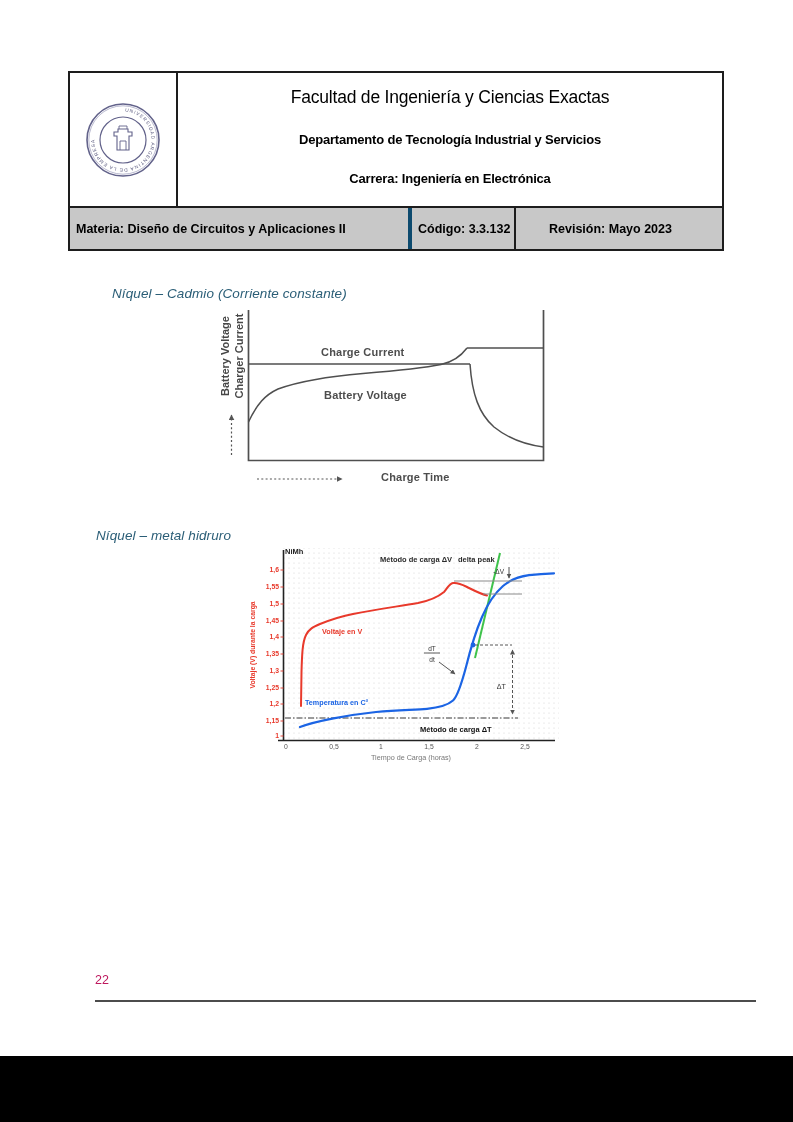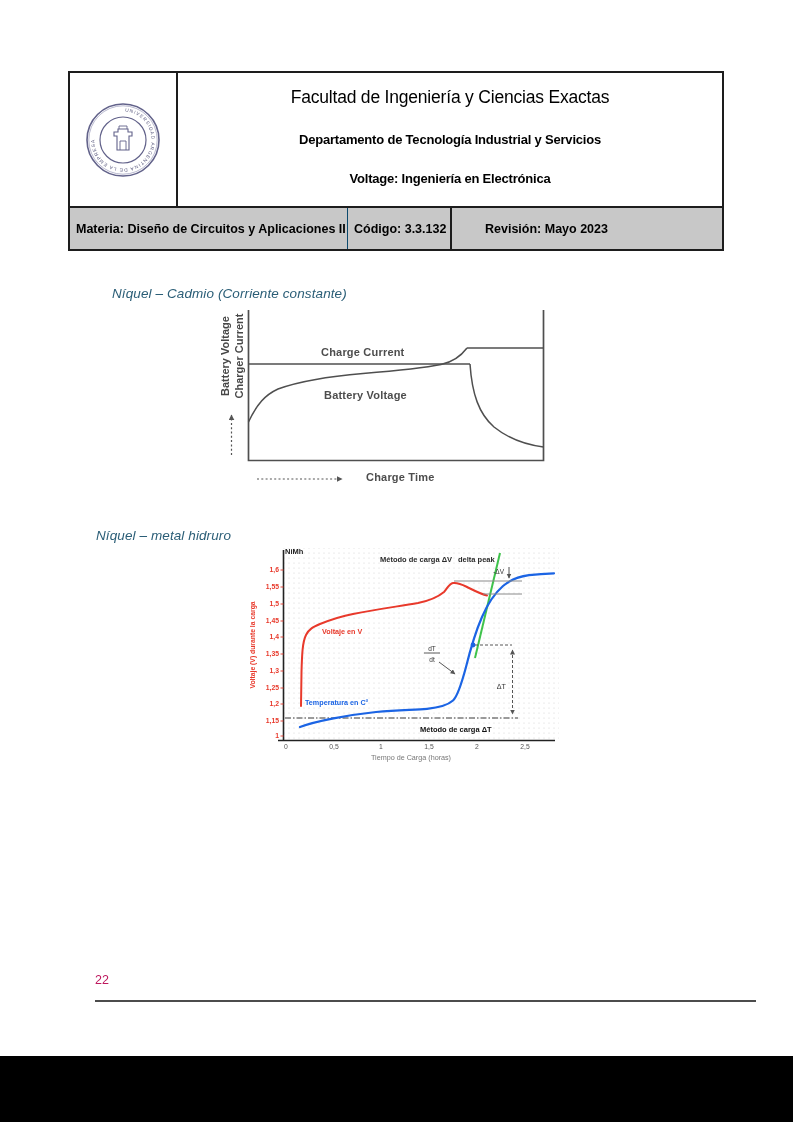--- a/index.html
+++ b/index.html
@@ -9,21 +9,21 @@
   .header-table{position:absolute;left:68px;top:71px;width:652px;border:2px solid #1d1d1d;}
   .ht-row1{display:flex;height:133px;}
   .logo-cell{width:106px;border-right:2px solid #1d1d1d;display:flex;align-items:center;justify-content:center;}
   .title-cell{flex:1;position:relative;text-align:center;}
   .t1{position:absolute;left:0;right:0;top:14px;font-size:17.5px;font-weight:normal;letter-spacing:-0.2px;}
   .t2{position:absolute;left:0;right:0;top:59px;font-size:13px;font-weight:bold;letter-spacing:-0.2px;}
   .t3{position:absolute;left:0;right:0;top:98px;font-size:13px;font-weight:bold;letter-spacing:-0.2px;}
   .ht-row2{display:flex;height:41px;border-top:2px solid #1d1d1d;background:#c8c8c8;
            font-size:12.5px;font-weight:bold;align-items:stretch;}
   .g-cell{display:flex;align-items:center;padding-left:6px;box-sizing:border-box;}
-  .g1{width:278px;border-right:1px solid #0c4a6e;}
+  .g1{width:342px;border-right:4px solid #0c4a6e;}
   .g2{width:104px;border-right:2px solid #1d1d1d;}
   .g3{flex:1;margin-left:27px;}
   
   .sec-h{position:absolute;left:96px;font-style:italic;font-size:13.5px;color:#2b5e77;letter-spacing:0.1px;}
   .h1{top:286px;margin-left:16px;}
   .h2{top:528px;}
   
   .f1-label{position:absolute;font-size:11px;font-weight:700;color:#4d4d4d;letter-spacing:0.2px;white-space:nowrap;}
   .f1-ylabel{position:absolute;left:233px;top:356px;transform:translate(-50%,-50%) rotate(-90deg);
              font-size:11px;font-weight:700;color:#474747;text-align:center;line-height:1.25;white-space:nowrap;}
@@ -56,21 +56,21 @@
           <g stroke="#62628a" fill="none" stroke-width="1.1">
             <path d="M33,49 V35 h-3 v-4 h4 v-3 h10 v3 h4 v4 h-3 v14 z"></path>
             <path d="M36,49 V40 h6 v9" stroke-width="0.9"></path>
             <path d="M35,28 v-3 h8 v3" stroke-width="0.9"></path>
           </g>
         </svg>
       </div>
       <div class="title-cell">
         <div class="t1">Facultad de Ingeniería y Ciencias Exactas</div>
         <div class="t2">Departamento de Tecnología Industrial y Servicios</div>
-        <div class="t3">Voltage: Ingeniería en Electrónica</div>
+        <div class="t3">Carrera: Ingeniería en Electrónica</div>
       </div>
     </div>
     <div class="ht-row2">
       <div class="g-cell g1">Materia: Diseño de Circuitos y Aplicaciones II</div>
       <div class="g-cell g2">Código: 3.3.132</div>
       <div class="g-cell g3">Revisión: Mayo 2023</div>
     </div>
   </div>
 
   <div class="sec-h h1">Níquel – Cadmio (Corriente constante)</div>
@@ -96,21 +96,21 @@
     <line x1="16.5" y1="153" x2="16.5" y2="113" stroke="#555" stroke-width="1.2" stroke-dasharray="2 2.3" marker-end="url(#ah1)"></line>
 
     <line x1="42" y1="177" x2="127" y2="177" stroke="#555" stroke-width="1.2" stroke-dasharray="2 2.3" marker-end="url(#ah1)"></line>
   </svg>
   <div class="f1-ylabel">
     <span>Battery Voltage</span><br>
     <span>Charger Current</span>
   </div>
   <div class="f1-label" style="left:321px;top:346px;">Charge Current</div>
   <div class="f1-label" style="left:324px;top:389px;">Battery Voltage</div>
-  <div class="f1-label" style="left:366px;top:471px;">Charge Time</div>
+  <div class="f1-label" style="left:381px;top:471px;">Charge Time</div>
 
   <svg style="position:absolute;left:248px;top:542px;" width="315" height="228" viewBox="0 0 315 228">
     <defs>
       <marker id="ah2" orient="auto-start-reverse" markerWidth="6" markerHeight="6" refX="4.5" refY="2.5">
         <path d="M0,0 L5,2.5 L0,5 Z" fill="#555"></path>
       </marker>
       <pattern id="dots" width="5" height="5" patternUnits="userSpaceOnUse">
         <circle cx="1" cy="1" r="0.6" fill="#d2d2d2"></circle>
       </pattern>
     </defs>

